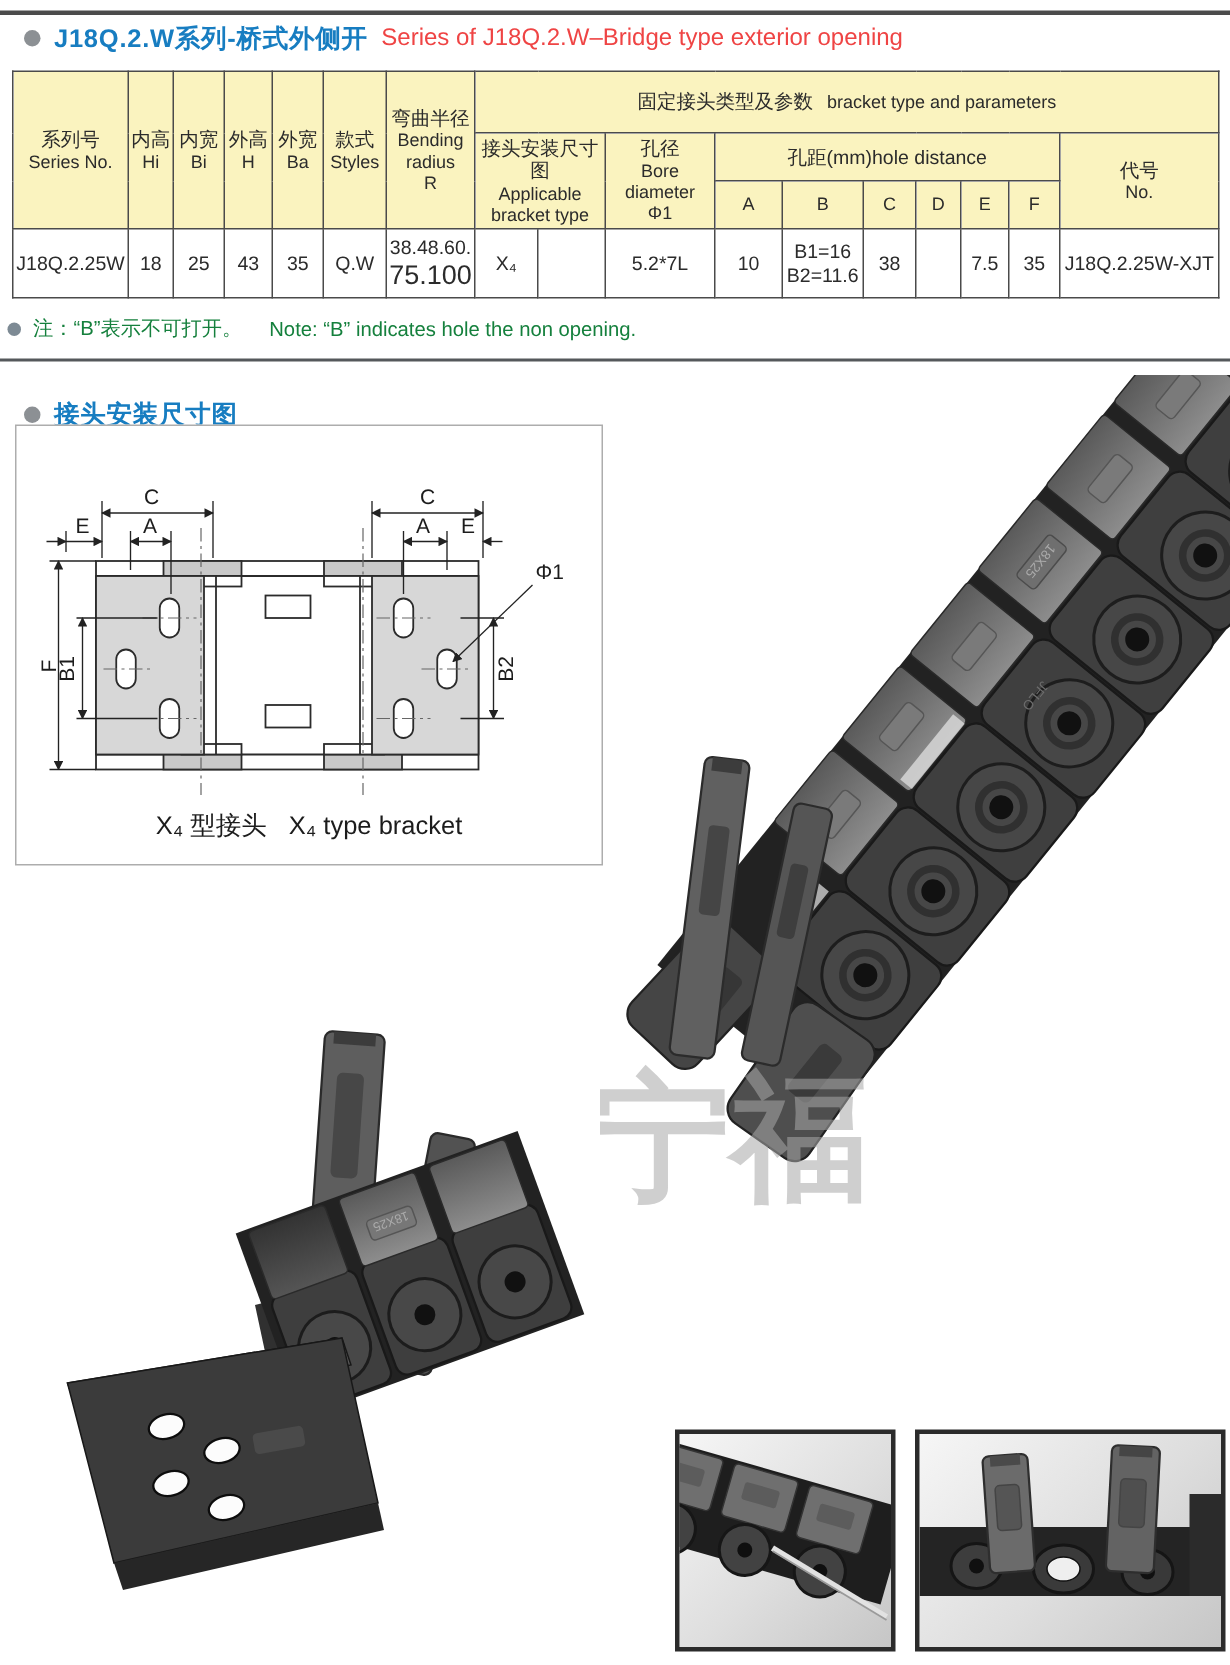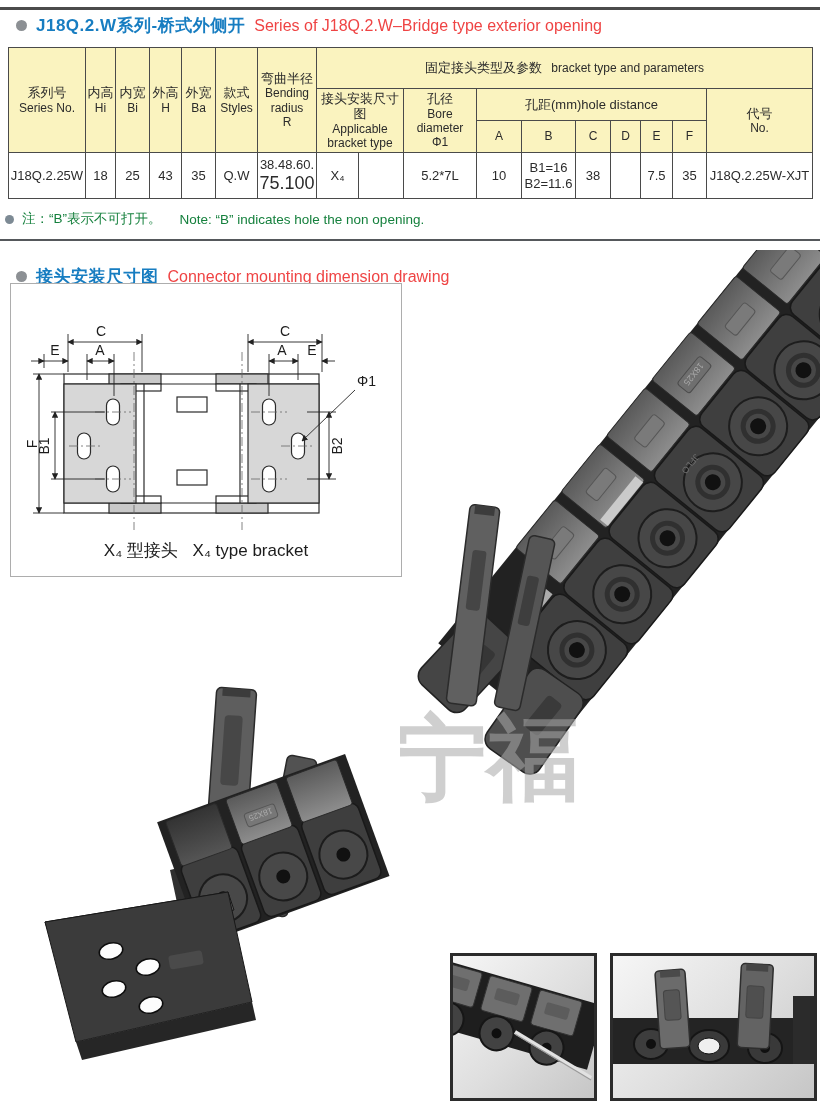--- a/index.html
+++ b/index.html
@@ -165,21 +165,20 @@
     <span class="bullet"></span>
     <span>注：“B”表示不可打开。</span>
     <span class="en">Note: “B”  indicates hole the non opening.</span>
   </div>
 
   <div class="abs divider"></div>
 
   <div class="abs sechead" style="left:16px;top:265px;">
     <span class="bullet"></span>
     <span class="zh-title">接头安装尺寸图</span>
-    <span class="en-title">Connector mounting dimension drawing</span>
   </div>
 
   <div class="abs drawbox">
     <svg width="388" height="250" viewBox="0 0 388 250">
       <defs>
         <marker id="arr" viewBox="0 0 10 10" refX="9" refY="5" markerWidth="7" markerHeight="7" orient="auto-start-reverse">
           <path d="M0,0L10,5L0,10z" fill="#222"></path>
         </marker>
       </defs>
       <g stroke="#2b2b2b" stroke-width="1.2" fill="none">

